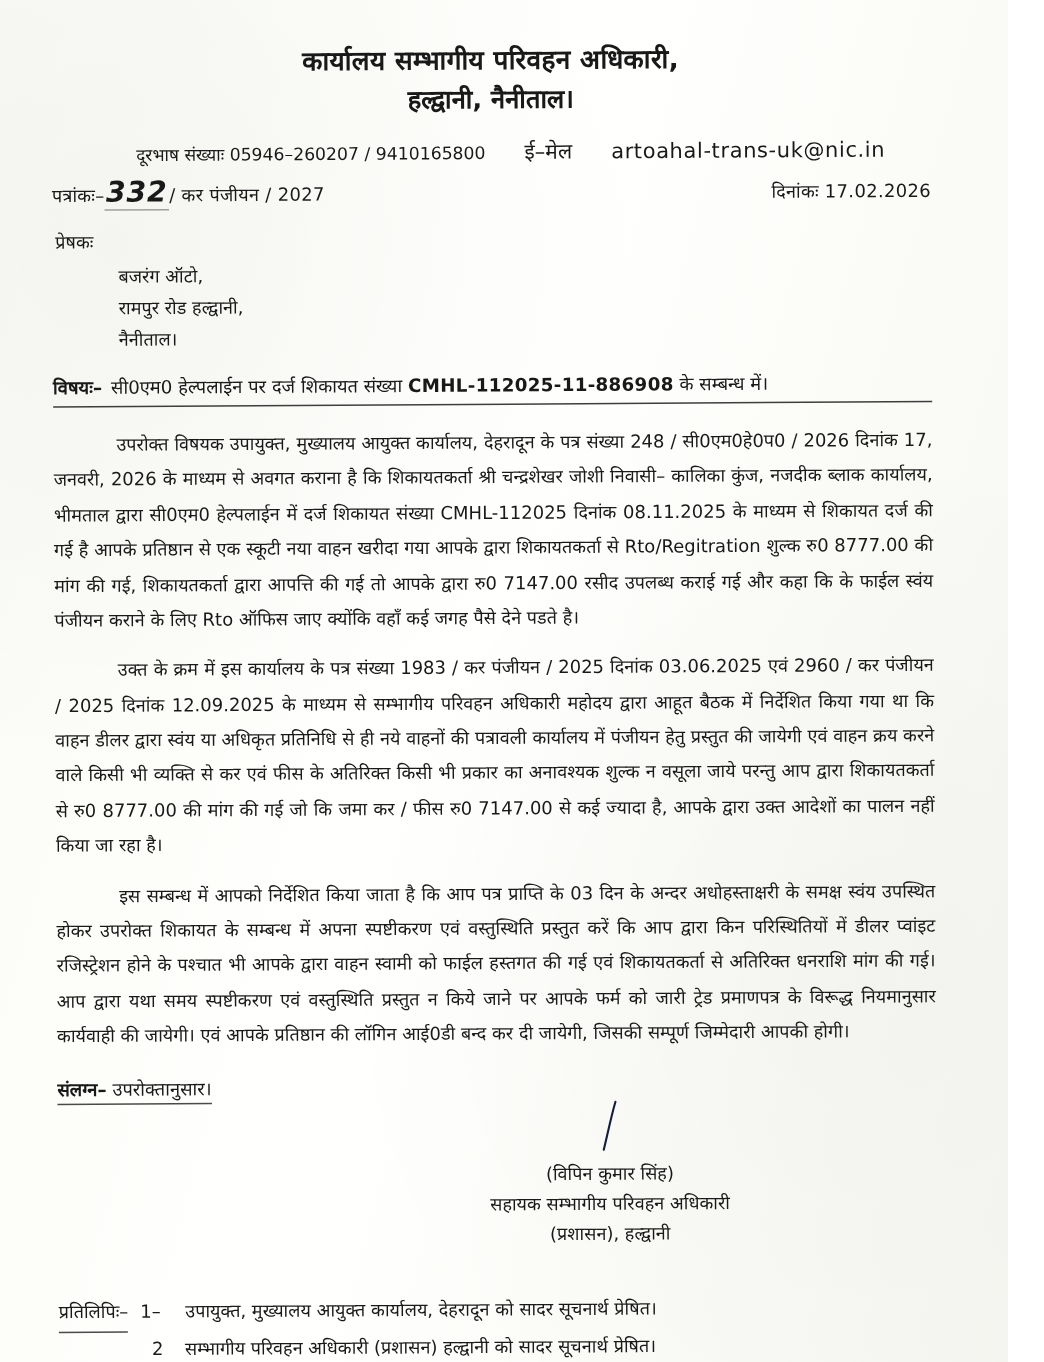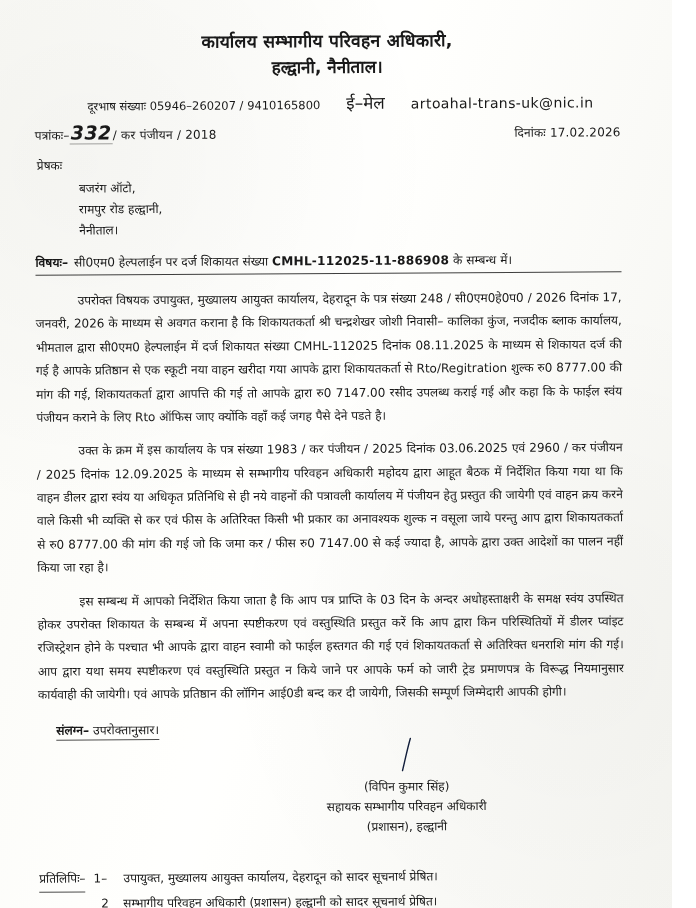--- a/index.html
+++ b/index.html
@@ -53,21 +53,21 @@
   .contact-row {
     display: flex;
     justify-content: center;
     align-items: baseline;
     gap: 26px;
     margin-top: 12px;
     font-size: 11.5px;
     padding-left: 26px;
   }
   .contact-row .phone { font-size: 11.5px; }
-  .contact-row .email-label { font-size: 17px; }
+  .contact-row .email-label { font-size: 14px; }
   .contact-row .email-value {
     font-size: 14px;
     letter-spacing: 0.4px;
   }
 
   .refline {
     display: flex;
     justify-content: space-between;
     align-items: baseline;
     margin-top: 6px;
@@ -127,21 +127,20 @@
   }
   .body-copy p:last-child { margin-bottom: 0; }
 
   
   .enclosure {
     margin-top: 14px;
     font-size: 12.2px;
     display: inline-block;
     border-bottom: 1.1px solid rgba(0,0,0,0.7);
     padding-bottom: 1px;
-    margin-left: 18px;
   }
   .enclosure .label { font-weight: 700; }
 
   
   .sign-block {
     margin-top: 4px;
     text-align: center;
     padding-left: 150px;
     font-size: 12px;
     line-height: 1.7;
@@ -216,21 +215,21 @@
         <span>दूरभाष संख्याः</span>
         <span>05946–260207 / 9410165800</span>
       </span>
       <span class="email-label">ई–मेल</span>
       <span class="email-value">artoahal-trans-uk@nic.in</span>
     </div>
 
     
     <div class="refline">
       <span class="left">
-        <span>पत्रांकः–</span><span class="num">332</span><span>/ कर पंजीयन / 2018</span>
+        <span>पत्रांकः–</span><span class="num">332</span><span>/ कर पंजीयन / 2027</span>
       </span>
       <span class="right">
         <span>दिनांकः</span>
         <span>17.02.2026</span>
       </span>
     </div>
 
     
     <div class="addr-block">
       <div class="preshak">प्रेषकः</div>

